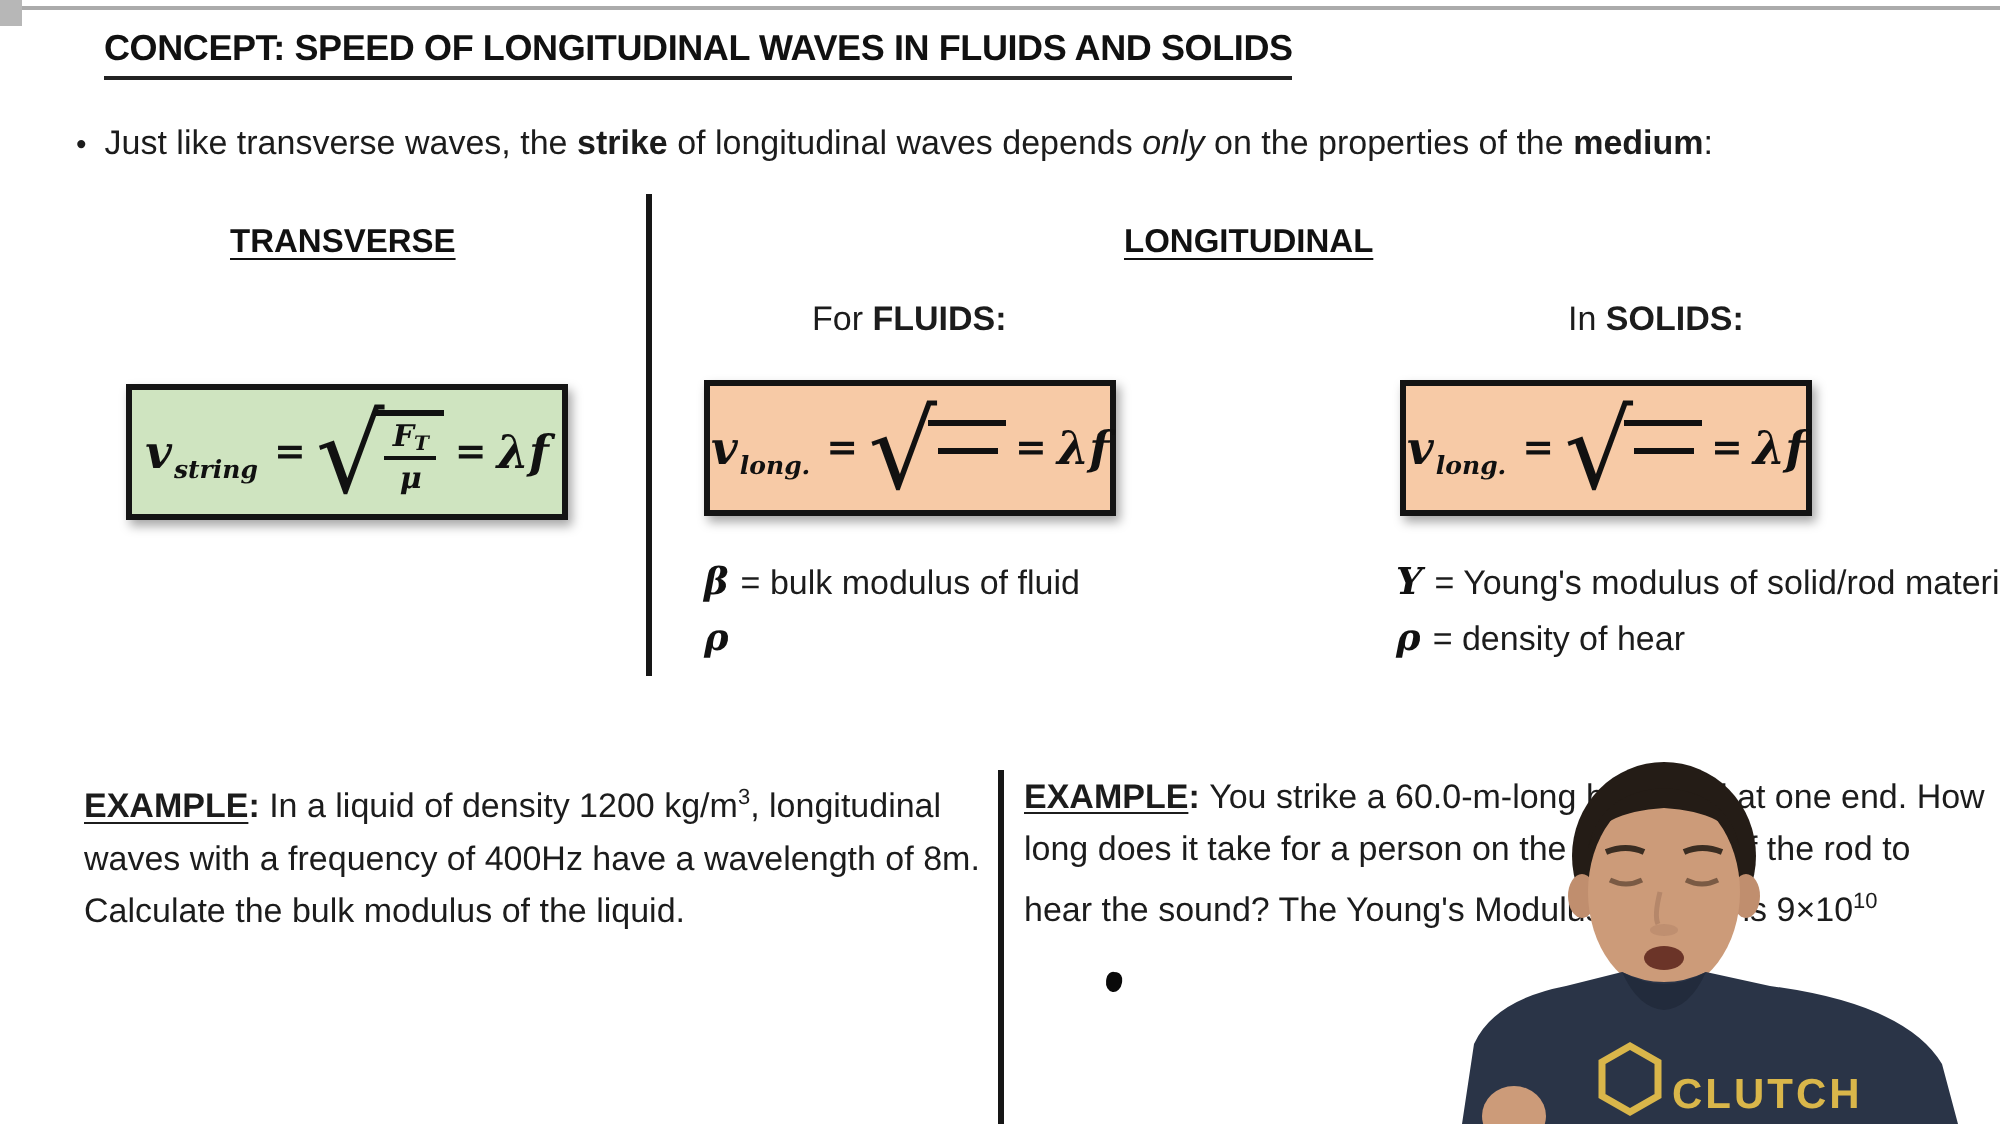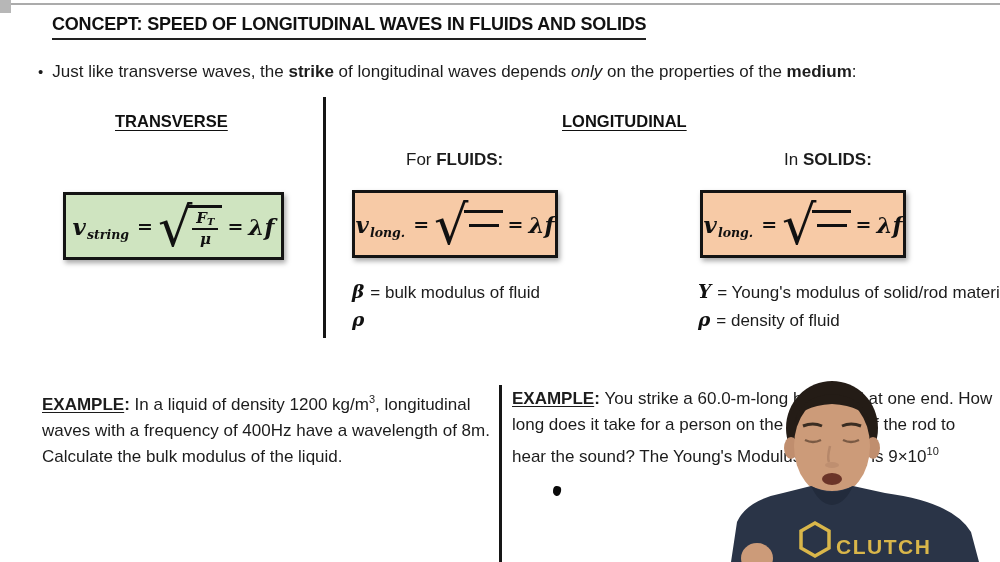--- a/index.html
+++ b/index.html
@@ -161,21 +161,21 @@
       <span class="gsym">ρ</span>
     </div>
 </div>
 <div class="defs defs-solids">
   <div class="def-row">
       <span class="gsym">Y</span>
       <span>= Young's modulus of solid/rod material</span>
     </div>
   <div class="def-row">
       <span class="gsym">ρ</span>
-      <span>= density of fluid</span>
+      <span>= density of hear</span>
     </div>
 </div>
 
 <div class="example example-left">
   <div><span class="exlabel">EXAMPLE</span><span class="b">: </span><span>In a liquid of density 1200 kg/m</span><sup>3</sup><span>, longitudinal</span></div>
   <div>waves with a frequency of 400Hz have a wavelength of 8m.</div>
   <div>Calculate the bulk modulus of the liquid.</div>
 </div>
 
 <div class="example example-right">

